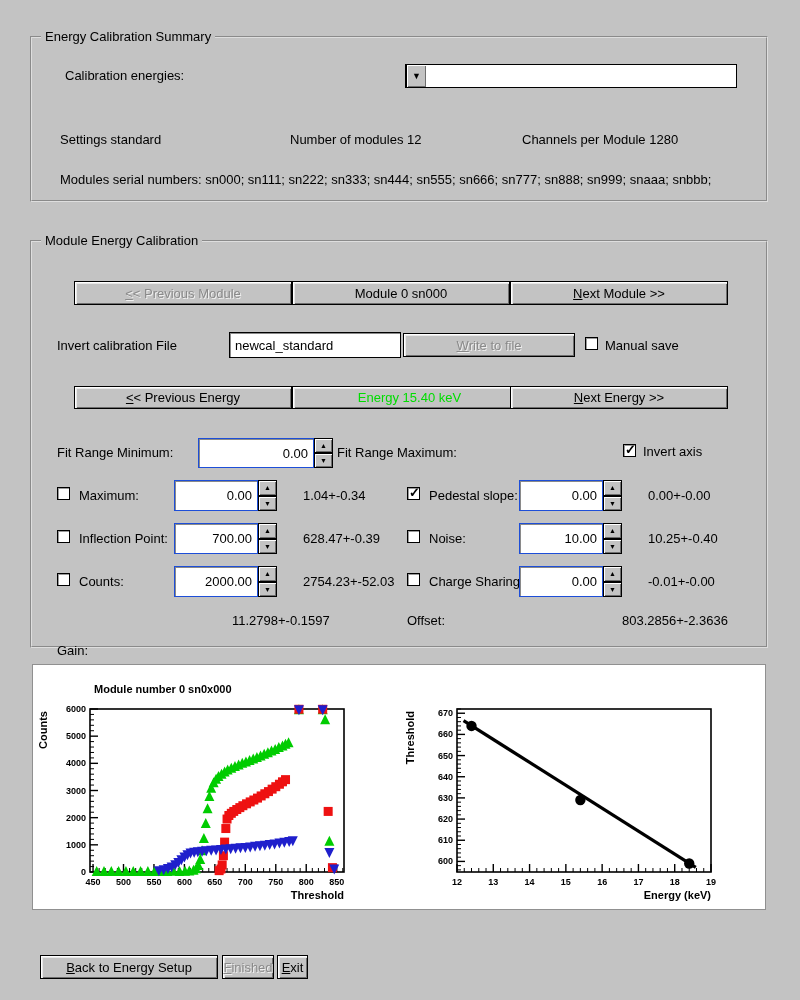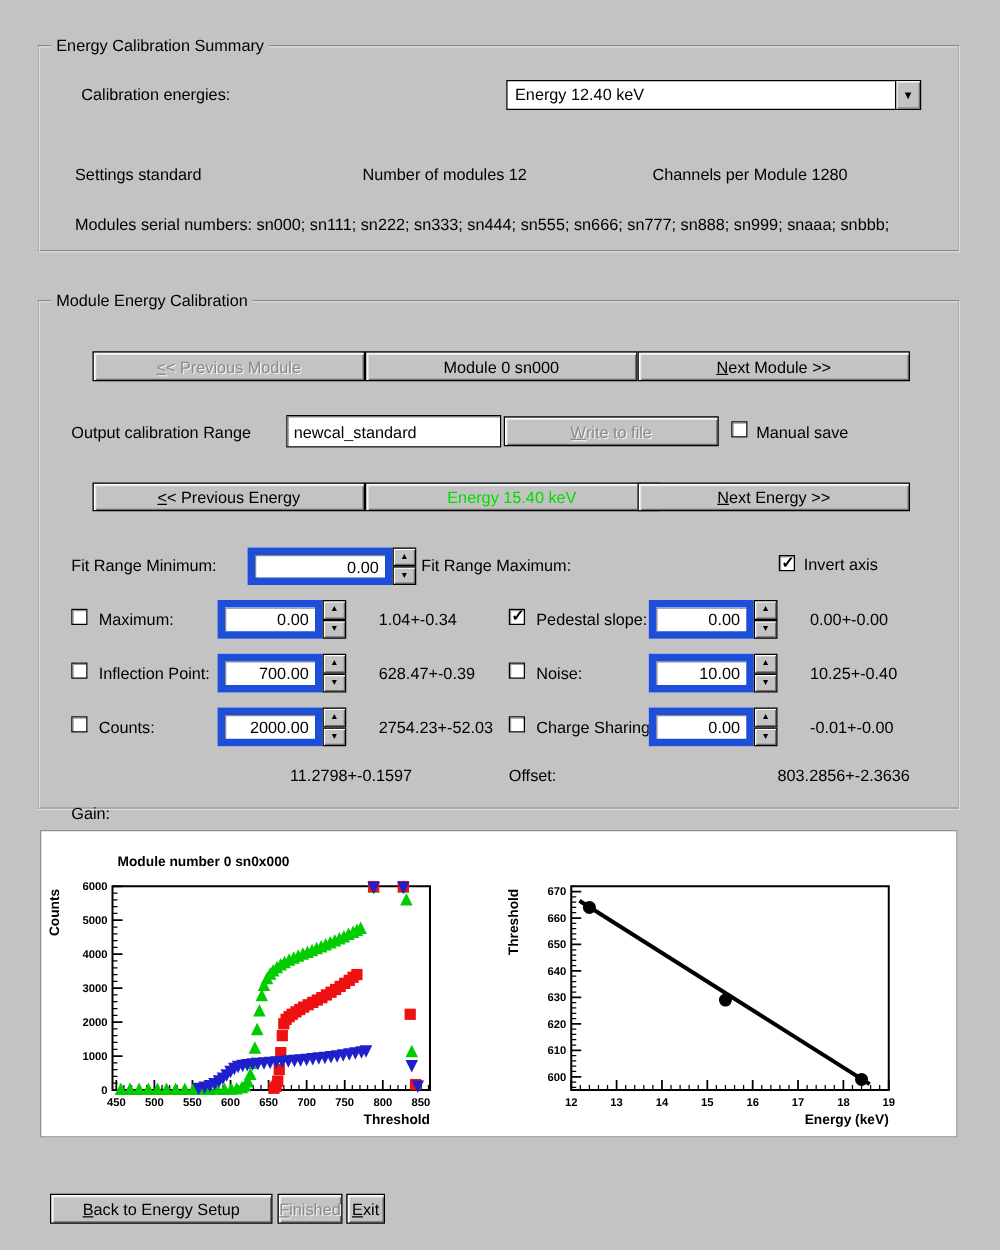--- a/index.html
+++ b/index.html
@@ -37,21 +37,21 @@
   .checkbox {
     position:absolute; width:13px; height:13px; background:#fff;
     border:1px solid #000; box-shadow: inset 1px 1px 0 #9a9a9a;
   }
   .checkbox.checked::after {
     content:"\2713"; position:absolute; top:-3px; left:1px;
     font-size:13px; font-weight:bold; color:#000;
   }
   .spin { position:absolute; display:flex; }
   .sfield {
-    background:#fff; border:6px solid #1d4ed8; box-shadow: inset 1px 1px 0 #8a8a8a;
+    background:#fff; border:1px solid #1d4ed8; box-shadow: inset 1px 1px 0 #8a8a8a;
     text-align:right; padding:0 5px; font-size:13px;
     display:flex; align-items:center; justify-content:flex-end;
   }
   .arrows { width:19px; display:flex; flex-direction:column; }
   .sbtn {
     flex:1; background:#c3c3c3; border:1px solid #000;
     box-shadow: inset 1px 1px 0 #fff, inset -1px -1px 0 #6e6e6e;
     display:flex; align-items:center; justify-content:center;
     font-size:7px; line-height:7px; overflow:hidden;
   }
@@ -59,37 +59,36 @@
   .canvas-area svg { position:absolute; top:0; }
   .value { position:absolute; white-space:nowrap; font-size:13px; }
 </style>
 </head>
 <body>
 
 <div class="groupbox" style="left:30px; top:36px; width:738px; height:166px;">
   <div class="groupbox-title">Energy Calibration Summary</div>
   <div class="label" style="left:33px; top:30px;">Calibration energies:</div>
   <div class="combo" style="left:373px; top:26px; width:332px; height:24px;">
-    <div class="combo-text">Energy 12.40 keV</div>
     <div class="combo-btn">▼</div>
   </div>
   <div class="label" style="left:28px; top:94px;">Settings standard</div>
   <div class="label" style="left:258px; top:94px;">Number of modules 12</div>
   <div class="label" style="left:490px; top:94px;">Channels per Module 1280</div>
   <div class="label" style="left:28px; top:134px;">Modules serial numbers: sn000; sn111; sn222; sn333; sn444; sn555; sn666; sn777; sn888; sn999; snaaa; snbbb;</div>
 </div>
 
 <div class="groupbox" style="left:30px; top:240px; width:738px; height:408px;">
   <div class="groupbox-title">Module Energy Calibration</div>
 
   <div class="btn disabled" style="left:42px; top:39px; width:218px; height:24px;"><u>&lt;</u>&lt; Previous Module</div>
   <div class="btn" style="left:260px; top:39px; width:218px; height:24px;">Module 0 sn000</div>
   <div class="btn" style="left:478px; top:39px; width:218px; height:24px;"><u>N</u>ext Module &gt;&gt;</div>
 
-  <div class="label" style="left:25px; top:96px;">Output calibration Range</div>
+  <div class="label" style="left:25px; top:96px;">Invert calibration File</div>
   <input class="tinput" style="left: 197px; top: 90px; width: 172px; height: 26px;" value="newcal_standard">
   <div class="btn disabled" style="left:371px; top:91px; width:172px; height:24px;"><u>W</u>rite to file</div>
   <div class="checkbox" style="left:553px; top:95px;"></div>
   <div class="label" style="left:573px; top:96px;">Manual save</div>
 
   <div class="btn" style="left:42px; top:144px; width:218px; height:23px;"><u>&lt;</u>&lt; Previous Energy</div>
   <div class="btn" style="left: 260px; top: 144px; width: 235px; height: 23px; color: rgb(0, 221, 0);">Energy 15.40 keV</div>
   <div class="btn" style="left:478px; top:144px; width:218px; height:23px;"><u>N</u>ext Energy &gt;&gt;</div>
 
   <div class="label" style="left:25px; top:203px;">Fit Range Minimum:</div>

